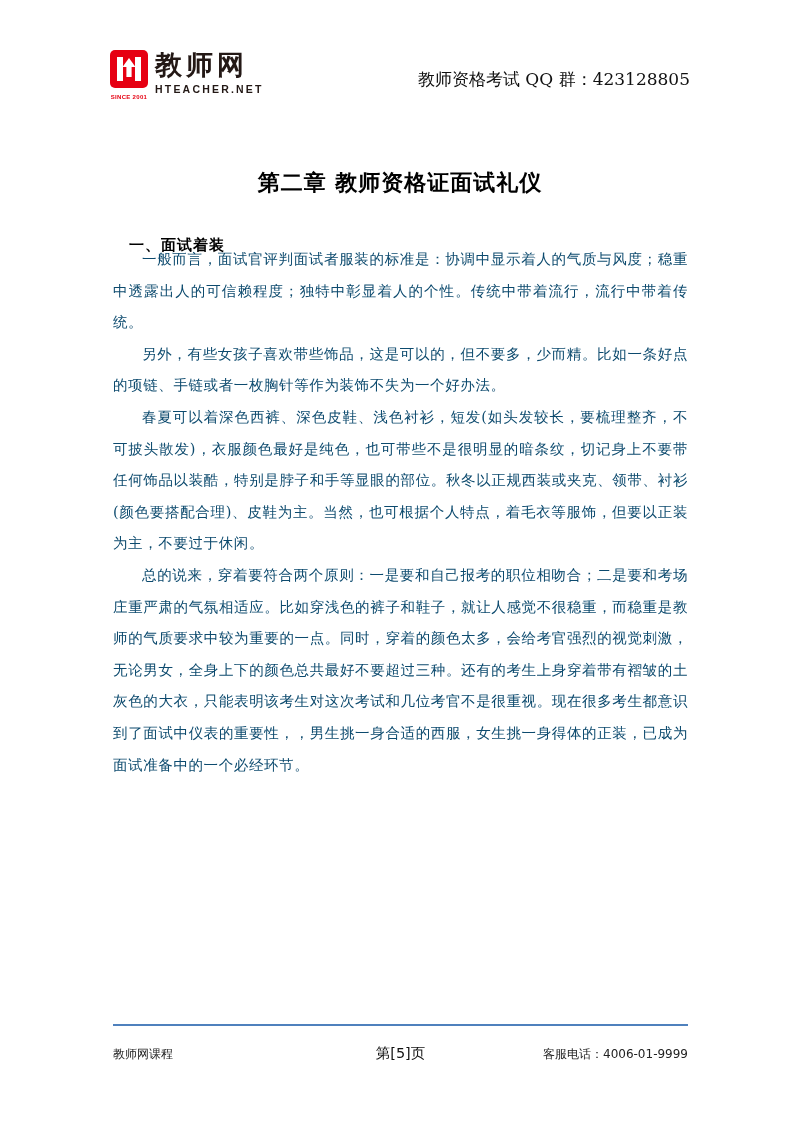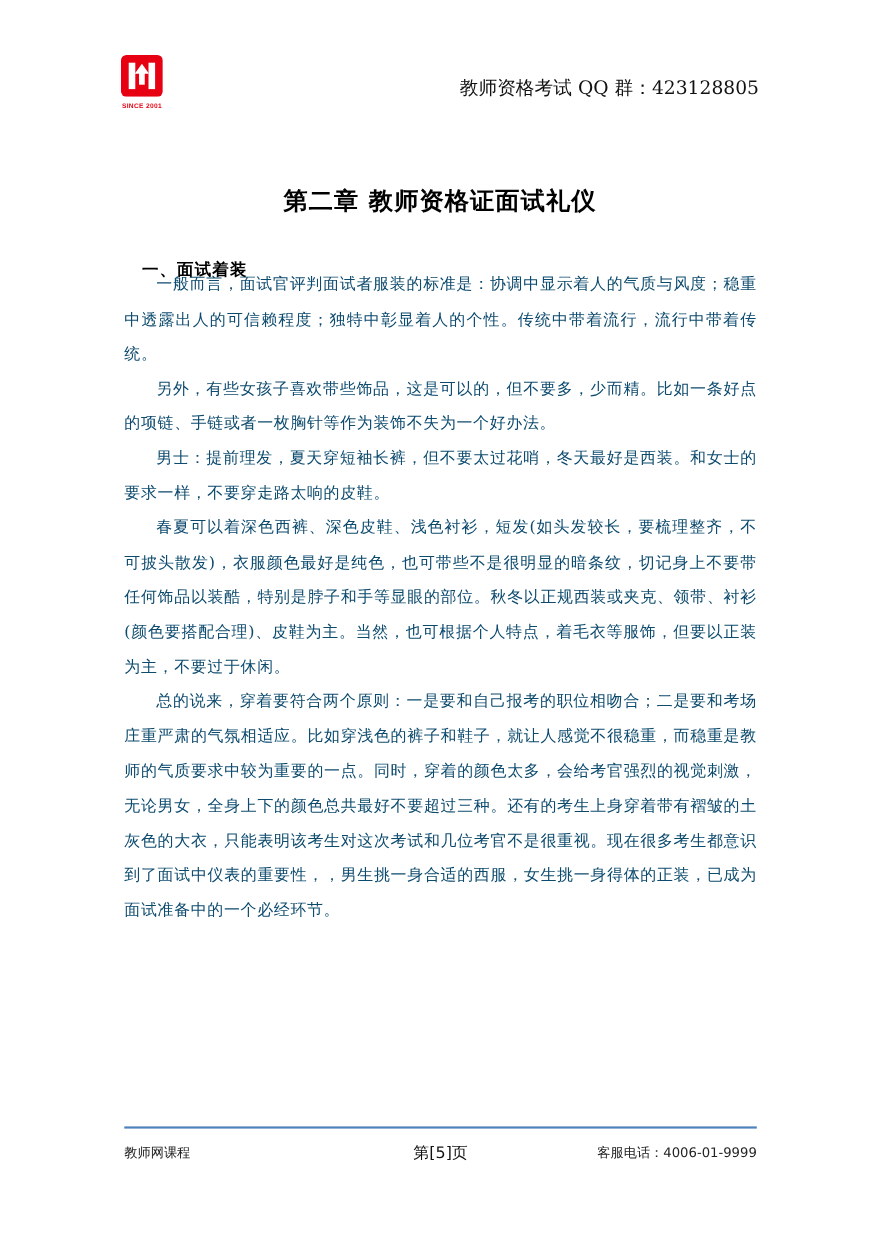--- a/index.html
+++ b/index.html
@@ -63,22 +63,22 @@
     line-height:31.6px;
     text-align:justify;
     text-indent:2em;
     letter-spacing:.6px;
     color:#0c4a6e;
   }
   
   .footer{
     position:absolute;left:113px;right:112px;top:1024px;
     border-top:2px solid #4f81bd;
-    padding-top:13px;
-    display:flex;align-items:center;
+    padding-top:18px;
+    display:flex;align-items:flex-end;
     font-size:12px;
   }
   .footer-left{flex:1;text-align:left;font-family:"DejaVu Sans", sans-serif;color:#222;}
   .footer-center{flex:1;text-align:center;font-size:14.5px;font-family:"DejaVu Sans", sans-serif;color:#111;}
   .footer-right{flex:1;text-align:right;font-family:"DejaVu Sans", sans-serif;color:#222;}
 </style>
 </head>
 <body>
 
 <div class="page">
@@ -90,31 +90,34 @@
           <svg width="38" height="38" viewBox="0 0 38 38" aria-hidden="true">
             <rect x="0" y="0" width="38" height="38" rx="5" fill="#e60012"></rect>
             <rect x="7" y="7" width="6" height="24" fill="#ffffff"></rect>
             <rect x="25" y="7" width="6" height="24" fill="#ffffff"></rect>
             <polygon points="19,8 12.5,17 25.5,17" fill="#ffffff"></polygon>
             <rect x="16.4" y="15" width="5.2" height="12" fill="#ffffff"></rect>
           </svg>
         </span>
         <span class="logo-since">SINCE 2001</span>
       </div>
+      <div class="logo-texts">
+        <span class="logo-cn">教师网</span>
+        <span class="logo-en">HTEACHER.NET</span>
+      </div>
     </div>
     <div class="header-right">教师资格考试 QQ 群：423128805</div>
   </div>
 
   <h1 class="doc-title">第二章 教师资格证面试礼仪</h1>
   <h2 class="section-heading">一、面试着装</h2>
 
   <div class="content">
     <p>一般而言，面试官评判面试者服装的标准是：协调中显示着人的气质与风度；稳重中透露出人的可信赖程度；独特中彰显着人的个性。传统中带着流行，流行中带着传统。</p>
     <p>另外，有些女孩子喜欢带些饰品，这是可以的，但不要多，少而精。比如一条好点的项链、手链或者一枚胸针等作为装饰不失为一个好办法。</p>
-    <p>男士：提前理发，夏天穿短袖长裤，但不要太过花哨，冬天最好是西装。和女士的要求一样，不要穿走路太响的皮鞋。</p>
     <p>春夏可以着深色西裤、深色皮鞋、浅色衬衫，短发(如头发较长，要梳理整齐，不可披头散发)，衣服颜色最好是纯色，也可带些不是很明显的暗条纹，切记身上不要带任何饰品以装酷，特别是脖子和手等显眼的部位。秋冬以正规西装或夹克、领带、衬衫(颜色要搭配合理)、皮鞋为主。当然，也可根据个人特点，着毛衣等服饰，但要以正装为主，不要过于休闲。</p>
     <p>总的说来，穿着要符合两个原则：一是要和自己报考的职位相吻合；二是要和考场庄重严肃的气氛相适应。比如穿浅色的裤子和鞋子，就让人感觉不很稳重，而稳重是教师的气质要求中较为重要的一点。同时，穿着的颜色太多，会给考官强烈的视觉刺激，无论男女，全身上下的颜色总共最好不要超过三种。还有的考生上身穿着带有褶皱的土灰色的大衣，只能表明该考生对这次考试和几位考官不是很重视。现在很多考生都意识到了面试中仪表的重要性，，男生挑一身合适的西服，女生挑一身得体的正装，已成为面试准备中的一个必经环节。</p>
   </div>
 
   <div class="footer">
     <span class="footer-left">教师网课程</span>
     <span class="footer-center">第[5]页</span>
     <span class="footer-right">客服电话：4006-01-9999</span>
   </div>
 

